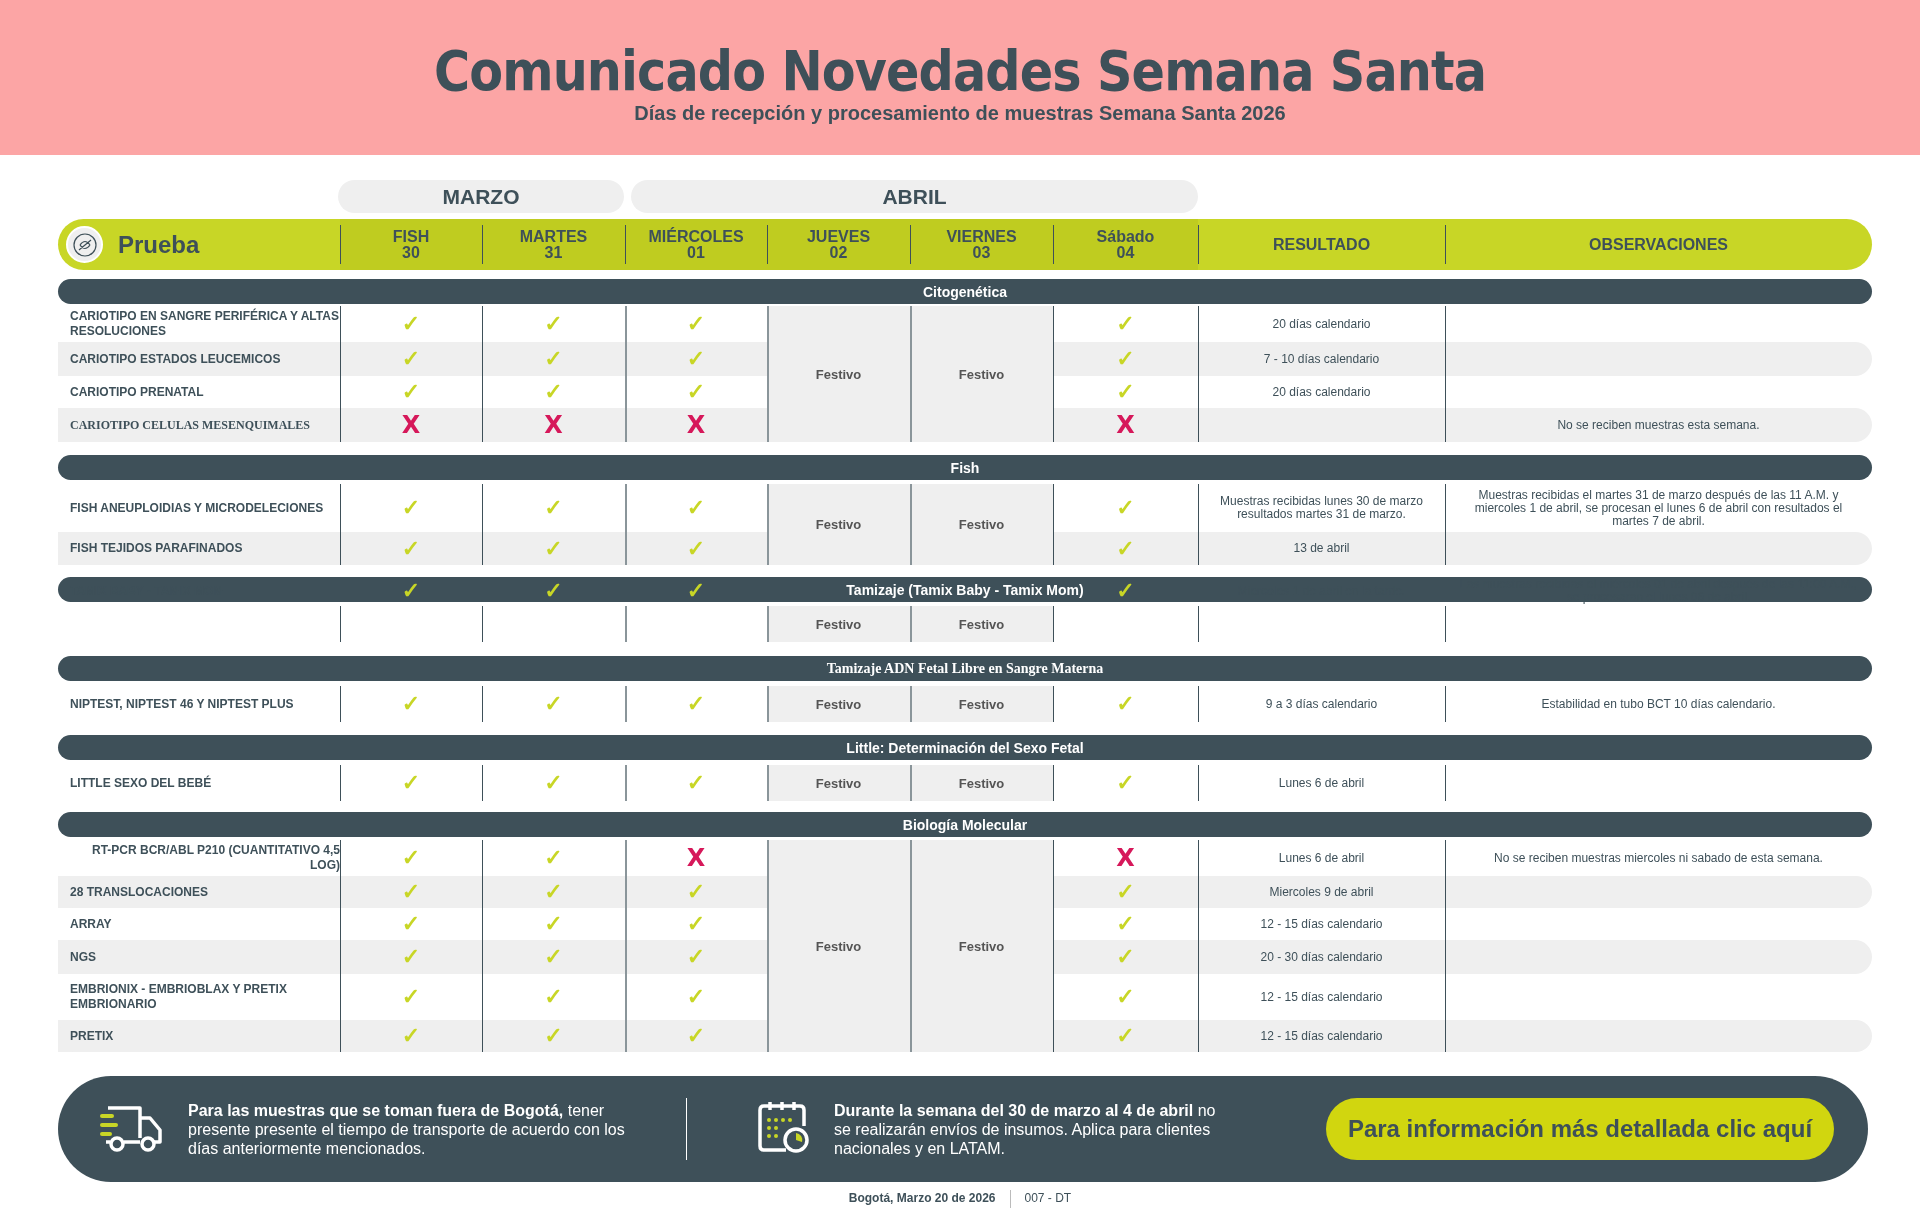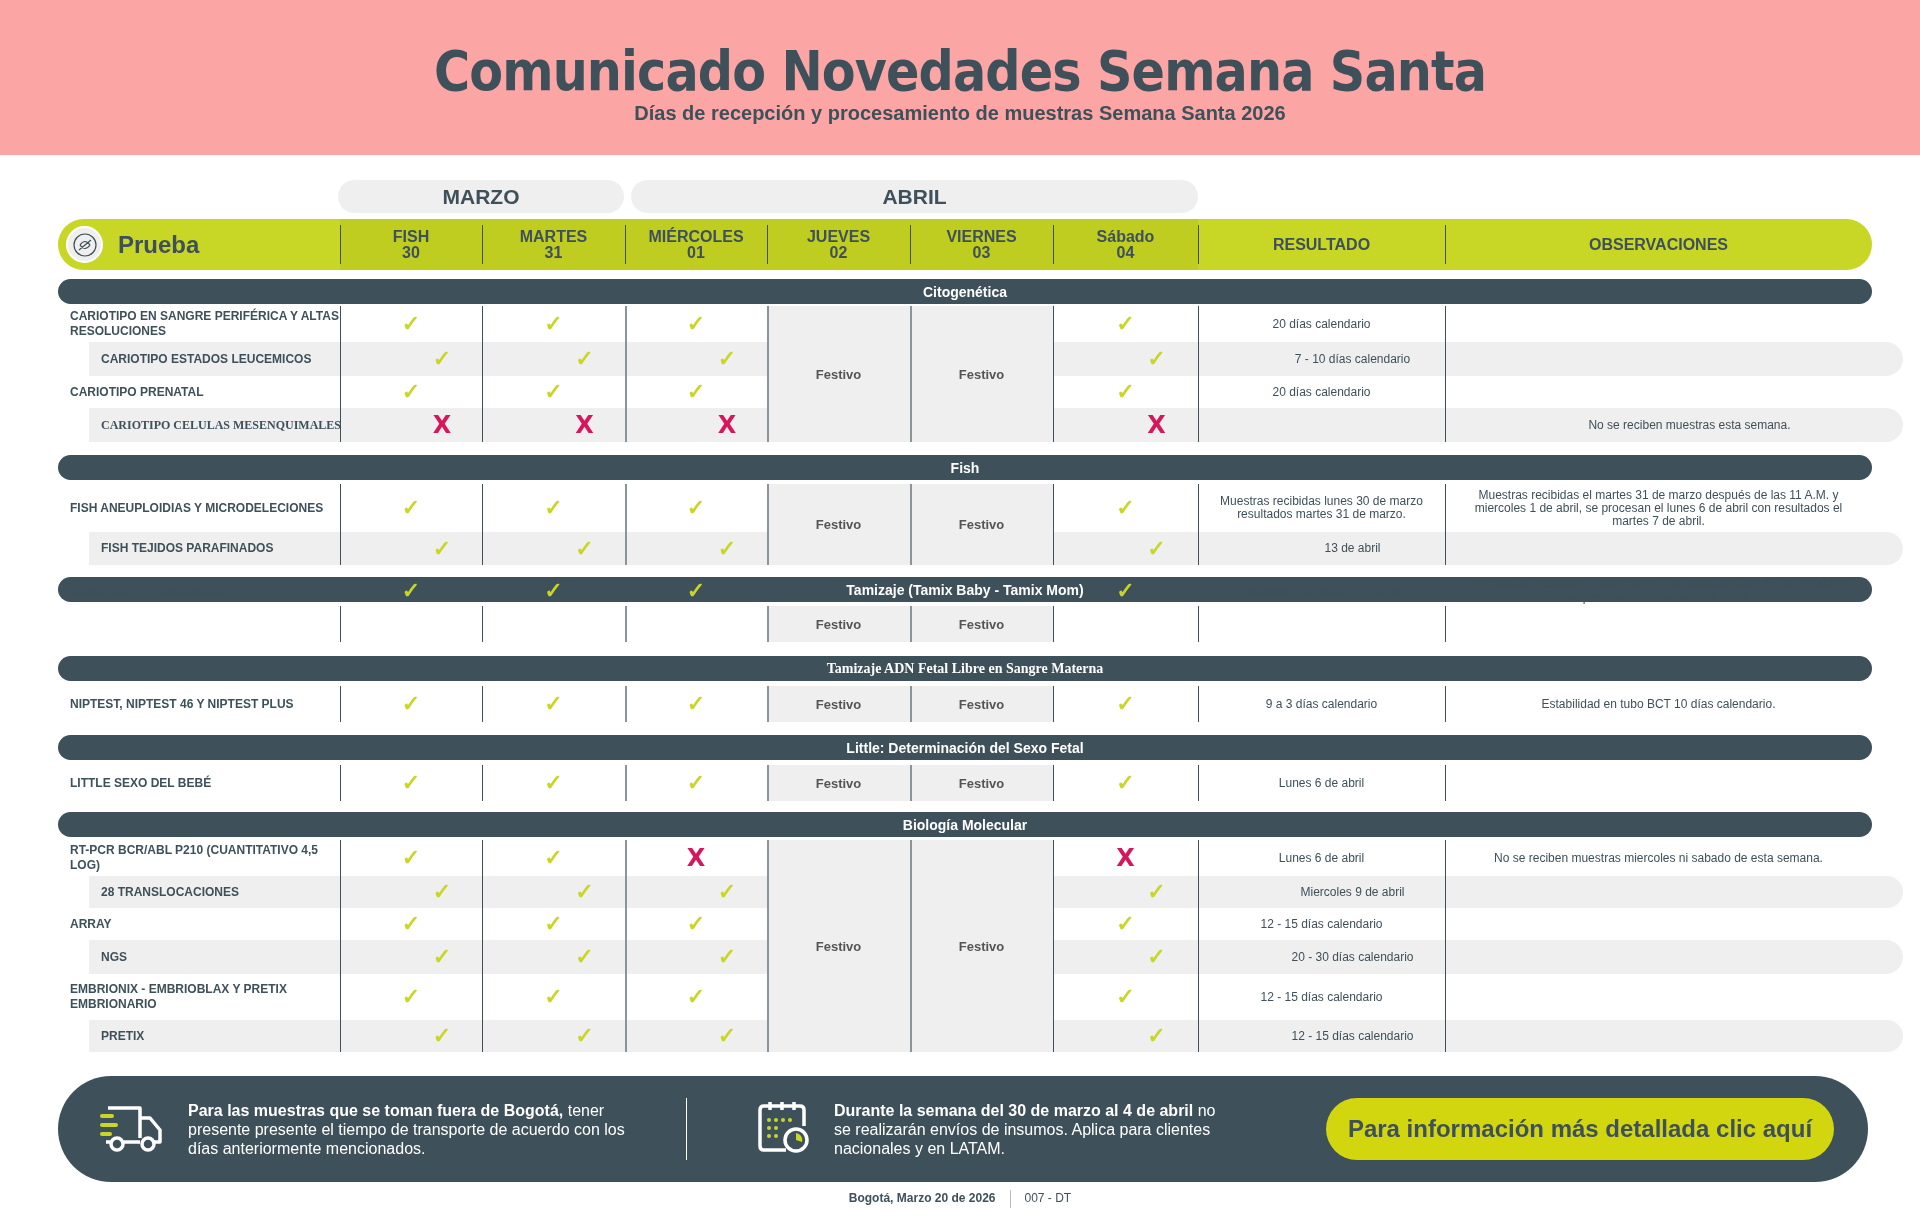--- a/index.html
+++ b/index.html
@@ -13,21 +13,21 @@
   .colhead { position: absolute; left: 58px; top: 219px; width: 1814px; height: 51px; background: #c8d626; border-radius: 26px; }
   .colhead .days-bg { position: absolute; left: 282px; top: 0; width: 858px; height: 51px; background: #bfcc20; }
   .colhead .prueba-icon { position: absolute; left: 8px; top: 7px; width: 37px; height: 37px; border-radius: 50%; background: #efefef; border: 2px solid #fff; display: flex; align-items: center; justify-content: center; }
   .colhead .prueba { position: absolute; left: 60px; top: 12px; font-size: 24px; font-weight: bold; color: #3e5059; }
   .ch { position: absolute; top: 6px; height: 39px; display: flex; flex-direction: column; align-items: center; justify-content: center; font-size: 16px; font-weight: bold; color: #3e5059; line-height: 16px; text-align: center; }
   .ch-div { position: absolute; top: 6px; width: 1px; height: 39px; background: #3e5059; }
 
   .sec { position: absolute; left: 58px; width: 1814px; height: 25px; background: #3e5059; border-radius: 13px; color: #fff; font-size: 14px; font-weight: bold; display: flex; align-items: center; justify-content: center; }
 
   .row { position: absolute; left: 58px; width: 1814px; }
-  .row.shade { background: #efefef; border-radius: 0 17px 17px 0; margin-left: 31px; }
+  .row.shade { background: #efefef; border-radius: 0 17px 17px 0; }
   .row.shade::before { content: ""; position: absolute; left: 0; top: 0; bottom: 0; width: 34px; border-radius: 17px 0 0 17px; background: #efefef; }
   .name { position: absolute; left: 12px; font-size: 12px; font-weight: bold; color: #3e5059; line-height: 15px; display: flex; align-items: center; width: 270px; }
   .cell { position: absolute; display: flex; align-items: center; justify-content: center; }
   .check { color: #c8d626; font-size: 22px; font-weight: bold; }
   .cross { color: #d6185a; font-size: 24px; font-weight: bold; font-family: "DejaVu Sans", sans-serif; }
   .res { font-size: 12px; color: #3e5059; text-align: center; line-height: 13px; }
   .obs { font-size: 12px; color: #3e5059; text-align: center; line-height: 13px; }
 
   .vline { position: absolute; width: 1px; background: #3e5059; }
   .vline.grey { background: #8a959a; width: 2px; }
@@ -306,21 +306,21 @@
     <div class="vline" style="left: 340px; top: 765px; height: 36px;"></div>
     <div class="vline" style="left: 482px; top: 765px; height: 36px;"></div>
     <div class="vline grey" style="left: 625px; top: 765px; height: 36px;"></div>
     <div class="vline grey" style="left: 767px; top: 765px; height: 36px;"></div>
     <div class="vline grey" style="left: 910px; top: 765px; height: 36px;"></div>
     <div class="vline" style="left: 1053px; top: 765px; height: 36px;"></div>
     <div class="vline" style="left: 1198px; top: 765px; height: 36px;"></div>
     <div class="vline" style="left: 1445px; top: 765px; height: 36px;"></div>
     <div class="sec" style="top: 812px;">Biología Molecular</div>
     <div class="row" style="top: 840px; height: 36px;">
-      <div class="name" style="top: 0px; height: 36px;">RT-PCR BCR/ABL P210 (CUANTITATIVO 4,5 LOG)</div>
+      <div class="name" style="top: 0px; height: 36px; text-align: right;">RT-PCR BCR/ABL P210 (CUANTITATIVO 4,5 LOG)</div>
       <div class="cell" style="left: 282px; width: 142px; top: 0px; height: 36px;">
         <span class="check">✓</span>
       </div>
       <div class="cell" style="left: 424px; width: 143px; top: 0px; height: 36px;">
         <span class="check">✓</span>
       </div>
       <div class="cell" style="left: 567px; width: 142px; top: 0px; height: 36px;">
         <span class="cross">X</span>
       </div>
       <div class="cell" style="left: 995px; width: 145px; top: 0px; height: 36px;">

